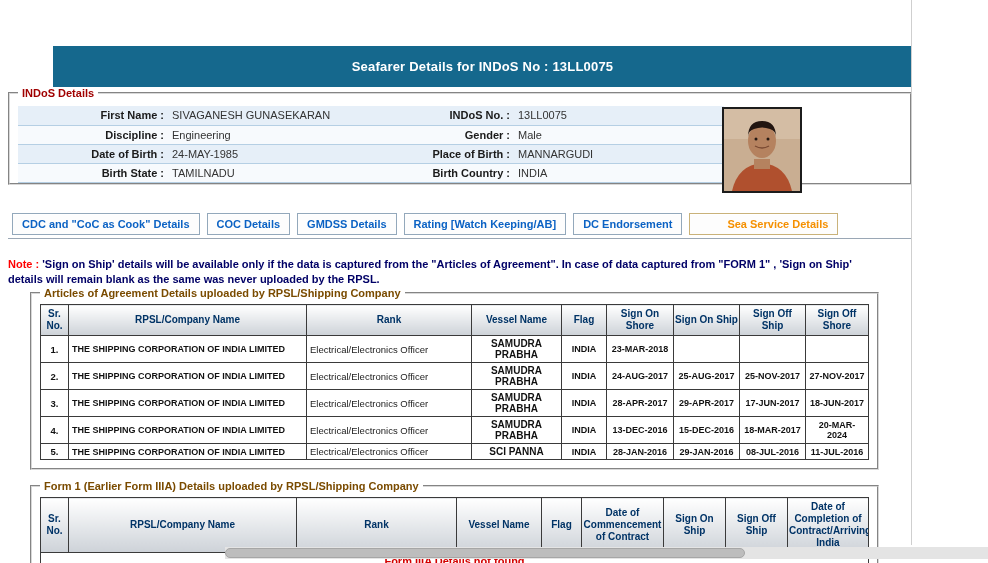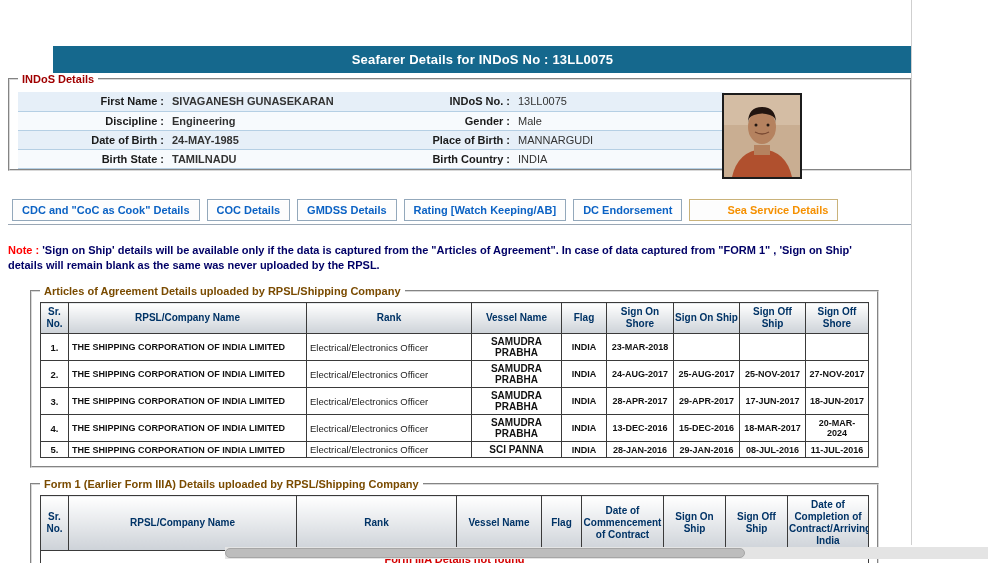--- a/index.html
+++ b/index.html
@@ -7,38 +7,38 @@
   body {
     width:988px; height:563px; position:relative; overflow:hidden;
     background:#ffffff; font-family:"Liberation Sans", sans-serif;
   }
   .content { position:absolute; left:8px; top:46px; width:904px; }
   .right-divider { position:absolute; left:911px; top:0; width:1px; height:545px; background:#cfcfcf; }
 
   
   .titlebar {
     background:#15688d; color:#ffffff; text-align:center;
-    font-size:13px; font-weight:bold; padding:6px 0; letter-spacing:0.2px;margin-left:45px;
+    font-size:13px; font-weight:bold; padding:13px 0; letter-spacing:0.2px;margin-left:45px;
   }
 
   
   fieldset { border:2px groove #d8d8d8; margin:0; padding:1px 8px 6px 8px; }
   legend { font-size:11px; font-weight:bold; padding:0 4px; }
   .legend-red { color:#a00000; }
   .legend-brown { color:#7a4b00; }
 
   fieldset.indos { margin-top:0; height:98px; position:relative; }
   .field-table { border-collapse:collapse; width:706px; margin-top:6px; font-size:11px; }
   .field-table tr { height:19px; }
   .field-table tr:nth-child(odd)  td { background:#e6eff8; }
   .field-table tr:nth-child(even) td { background:#f7fafd; }
   .field-table td { border-bottom:1px solid #b5cfe4; padding:1px 4px; vertical-align:middle; }
   .fl { font-weight:bold; color:#1a1a1a; text-align:right; white-space:nowrap; }
   .fv { color:#333333; text-align:left; white-space:nowrap; }
-  .w-l1 { width:150px; } .w-v1 { width:188px;font-weight:bold; } .w-l2 { width:158px; }
+  .w-l1 { width:150px; } .w-v1 { width:188px; } .w-l2 { width:158px; }
 
   .photo-frame {
     position:absolute; left:712px; top:8px; width:80px; height:86px;
     border:2px solid #1c1c1c; background:#cdb49a; overflow:hidden;
   }
 
   
   .tabs {
     margin-top:28px; display:flex; gap:7px; align-items:flex-end;
     border-bottom:1px solid #9aa7b5; padding:0 4px 3px 4px; width:904px;
@@ -51,21 +51,21 @@
   .tab.active { color:#f59000; border-color:#c9b27a;padding-left:37px; }
 
   
   .note {
     margin-top:18px; width:868px; font-size:11px; font-weight:bold;
     color:#000066; line-height:15px;
   }
   .note .prefix { color:#ff0000; }
 
   
-  fieldset.tablebox { margin-top:12px; margin-left:22px; width:842px; padding-bottom:8px; }
+  fieldset.tablebox { margin-left:22px; width:842px; padding-bottom:8px; }
   table.grid { border-collapse:collapse; table-layout:fixed; width:828px; margin-top:4px; }
   table.grid th, table.grid td { border:1px solid #3a3a3a; overflow:hidden; }
   table.grid th {
     background:linear-gradient(#ffffff,#cdd2d8); color:#003366;
     font-size:10px; font-weight:bold; text-align:center; padding:3px 1px; line-height:12px;
   }
   table.grid td { padding:2px 3px; background:#ffffff; }
   .c-sr     { font-size:9.5px; font-weight:bold; text-align:center; color:#111; }
   .c-company{ font-size:9px;  font-weight:bold; text-align:left;  color:#111; }
   .c-rank   { font-size:9.5px; text-align:left; color:#222; }

